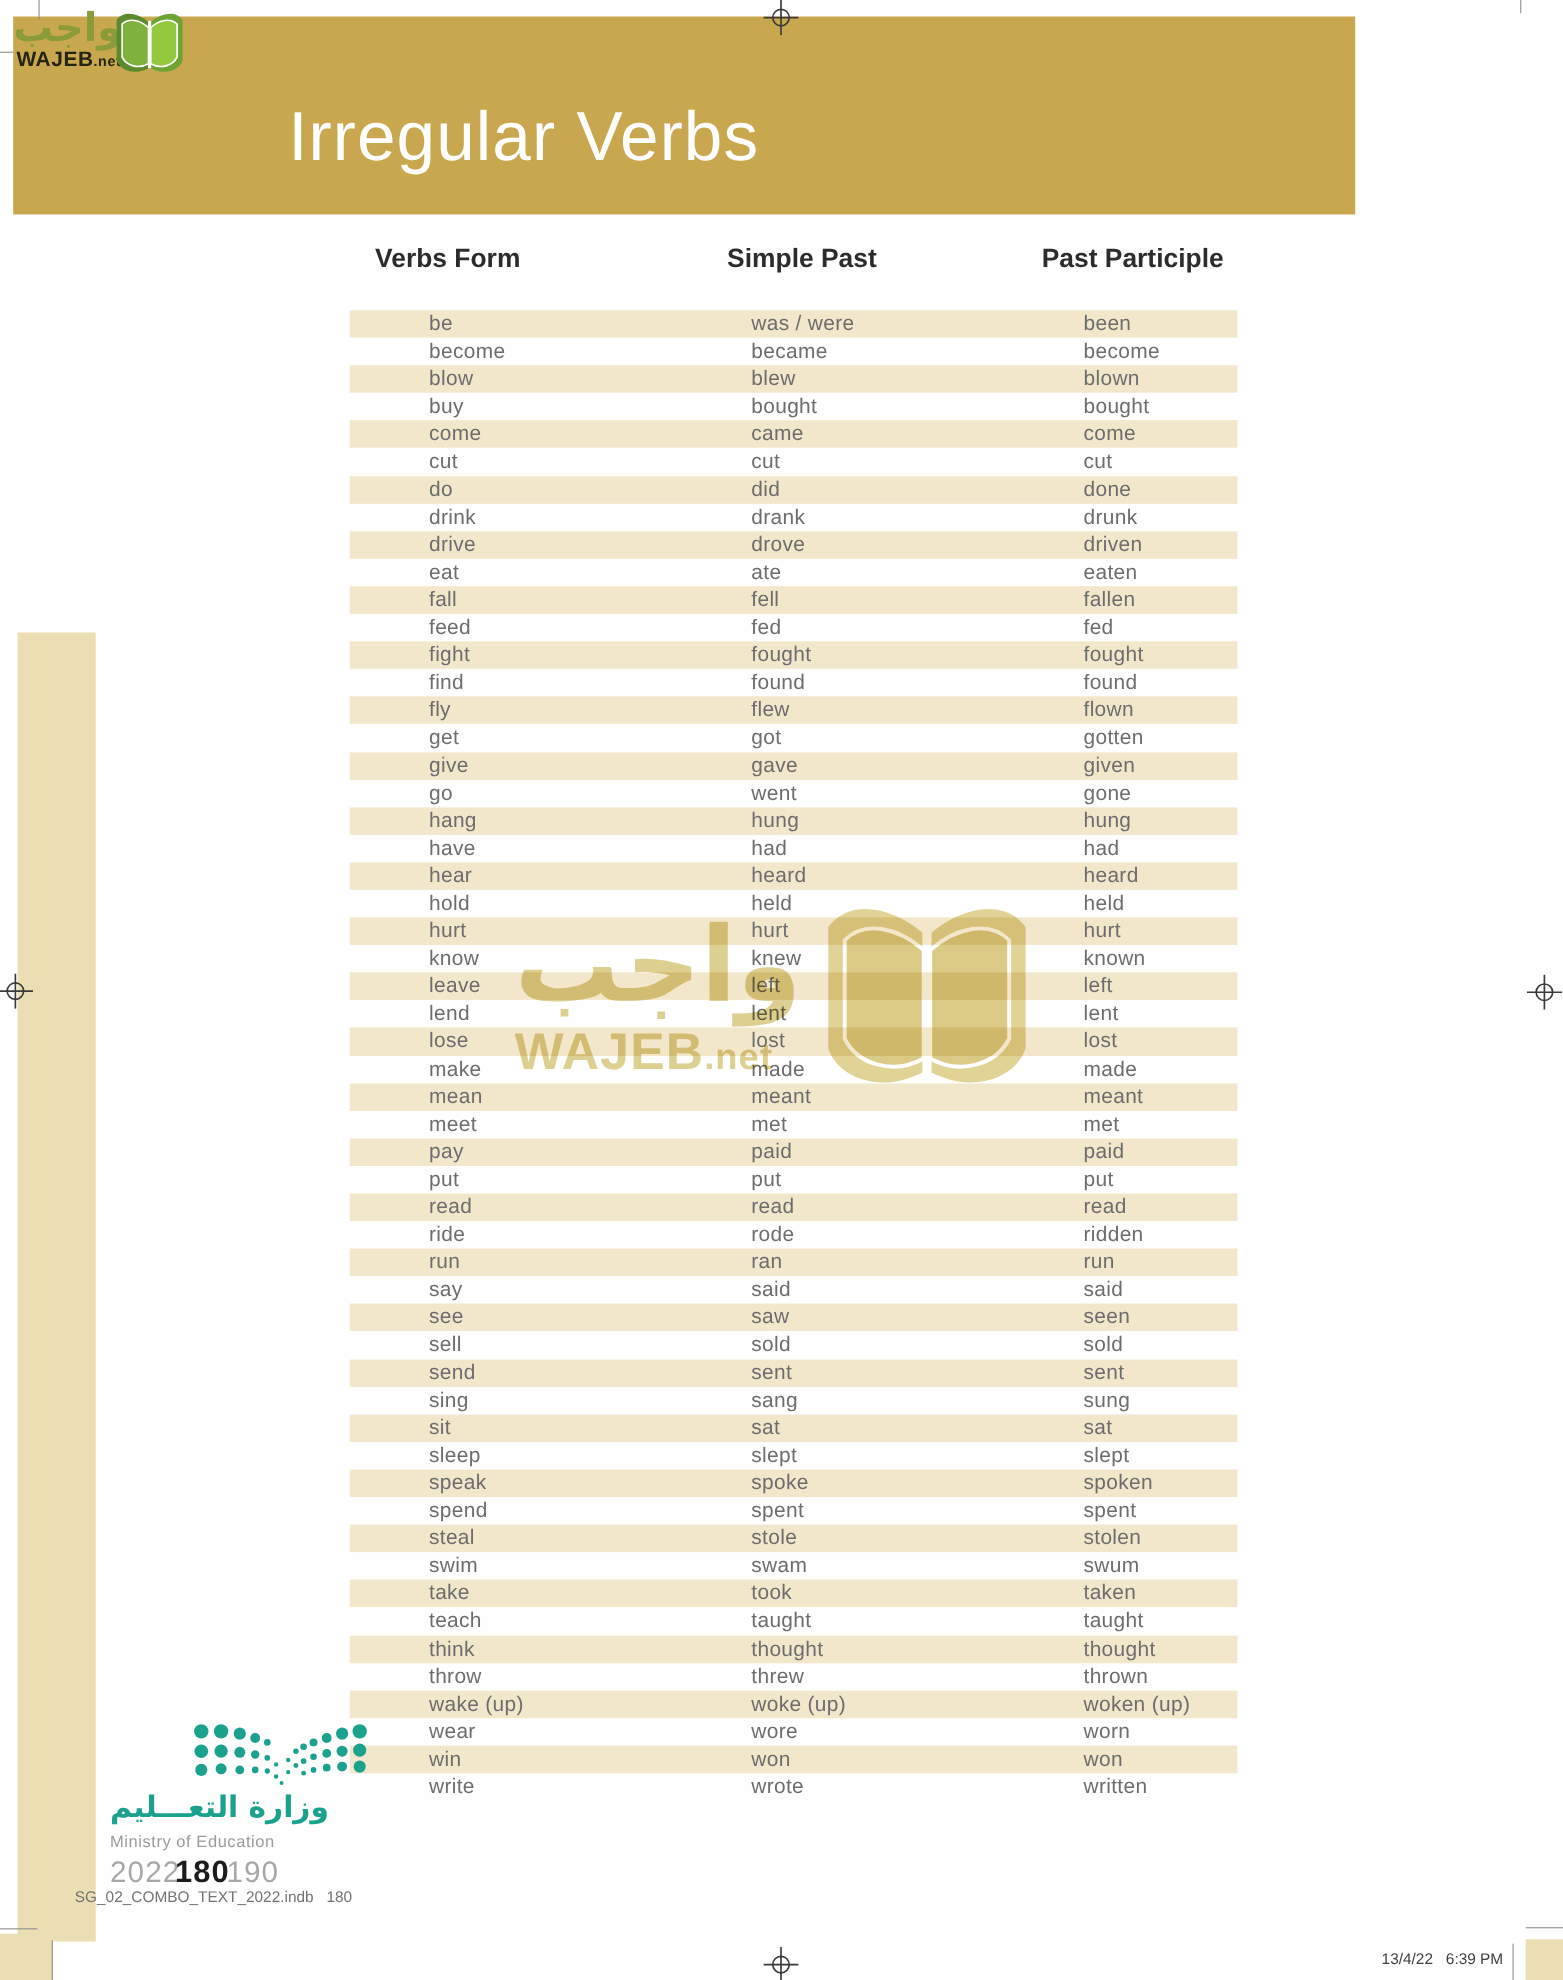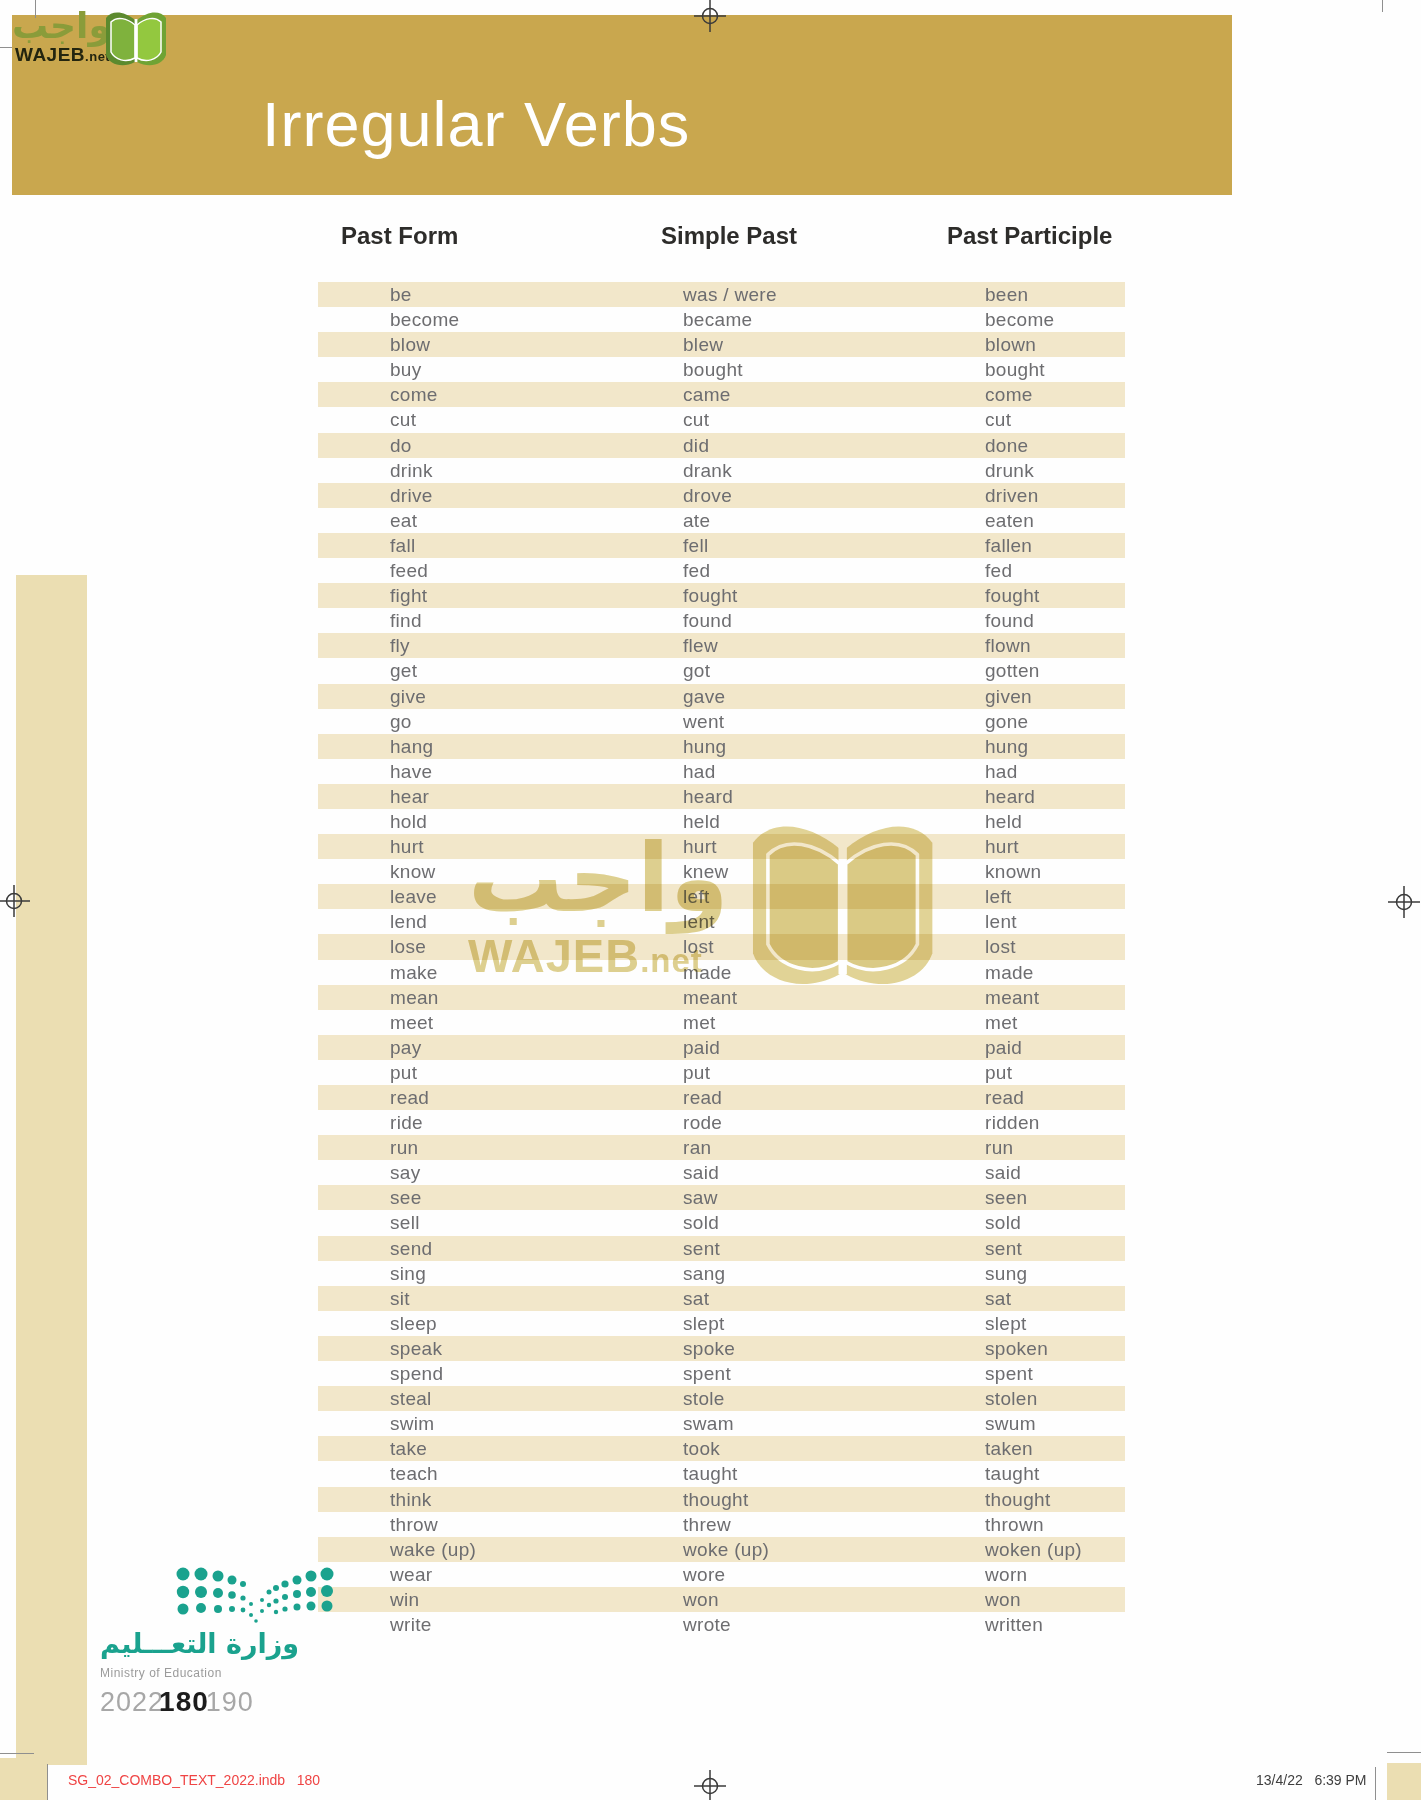--- a/index.html
+++ b/index.html
@@ -45,26 +45,26 @@
   .wm-textcol{margin-top:38px;color:var(--wm,#d9c87c);}
   .wm-arabic{font-family:"DejaVu Sans",sans-serif;font-size:95px;font-weight:bold;line-height:1;}
   .wm-latin{font-size:47px;font-weight:bold;letter-spacing:1px;line-height:1;margin-top:6px;}
   .wm-latin .tld{font-size:33px;}
   .wm-book{margin-left:18px;}
 
   
   .moe-dots{left:175px;top:1562px;z-index:2;}
   .moe-arabic{left:100px;top:1628px;font-family:"DejaVu Sans",sans-serif;font-size:27px;
     font-weight:bold;color:var(--teal,#1aa28e);z-index:2;}
-  .moe-english{left:100px;top:1666px;font-size:12px;color:#9b9b9b;letter-spacing:0.5px;z-index:2;}
+  .moe-english{left:100px;top:1666px;font-size:15px;color:#9b9b9b;letter-spacing:0.5px;z-index:2;}
   .moe-year{left:100px;top:1686px;font-size:27px;color:#a7a7a7;z-index:2;letter-spacing:1px;}
   .moe-year .pagenum{font-size:28px;font-weight:bold;color:#1c1c1c;margin-left:-5px;margin-right:-3px;position:relative;z-index:3;}
 
   
-  .footer-left{left:68px;top:1772px;font-size:14px;color:#ef4444;white-space:pre;z-index:2;}
+  .footer-left{left:68px;top:1716px;font-size:14px;color:#737373;white-space:pre;z-index:2;}
   .footer-right{left:1256px;top:1772px;font-size:14px;color:#3e3e3e;white-space:pre;z-index:2;}
 
   
   .crop{background:#8f8f8f;z-index:5;}
   .reg{z-index:5;}
 </style>
 </head>
 <body style="--banner: #c9a74e; --stripe: #f2e7ca; --sideband: #ebdeb2; --teal: #1aa28e; --wm: #d9c87c; --logo-green: #8a9c3a;">
 
 <div class="abs side-band"></div>
@@ -78,21 +78,21 @@
 <div class="abs corner-arabic">واجب</div>
 <div class="abs corner-latin"><span>WAJEB</span><span class="tld">.net</span></div>
 <svg class="abs corner-book" width="64" height="64" viewBox="0 0 64 64">
   <path d="M31 60 C18 67 5 62 2 53 L2 16 C8 8 20 9 31 18 Z" fill="#5c8a2e"></path>
   <path d="M31 56 C22 61 11 58 7 50 L7 20 C13 14 23 16 31 23 Z" fill="#7fb23d" stroke="#ffffff" stroke-width="1.5"></path>
   <path d="M33 60 C46 67 59 62 62 53 L62 16 C56 8 44 9 33 18 Z" fill="#6fa334"></path>
   <path d="M33 56 C42 61 53 58 57 50 L57 20 C51 14 41 16 33 23 Z" fill="#93c83f" stroke="#ffffff" stroke-width="1.5"></path>
   <rect x="30.6" y="17" width="2.8" height="43" fill="#ffffff"></rect>
 </svg>
 
-<span class="abs col-head head-1">Past Form</span>
+<span class="abs col-head head-1">Verbs Form</span>
 <span class="abs col-head head-2">Simple Past</span>
 <span class="abs col-head head-3">Past Participle</span>
 
 <div class="abs verbs-table">
     <div class="vrow beige">
       <span class="c1">be</span>
       <span class="c2">was / were</span>
       <span class="c3">been</span>
     </div>
     <div class="vrow">

